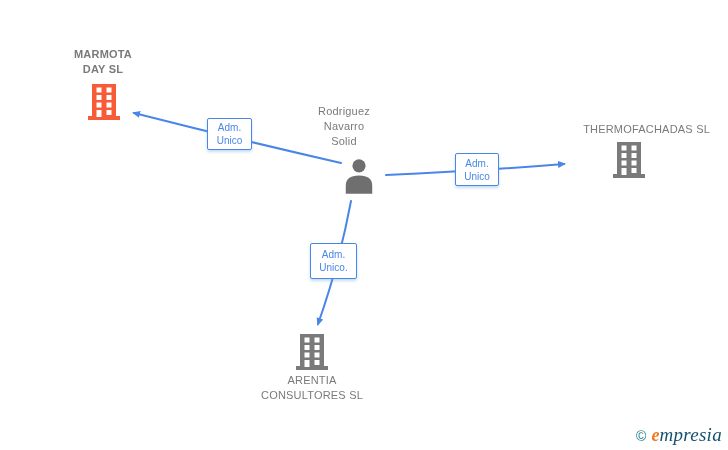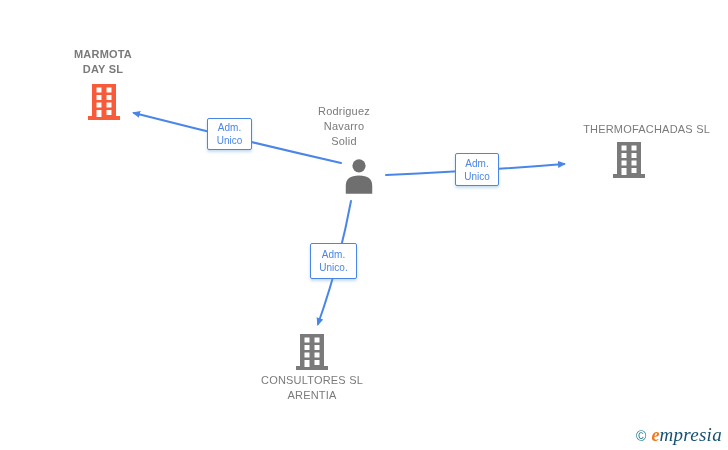--- a/index.html
+++ b/index.html
@@ -126,22 +126,22 @@
         <rect x="8.5" y="11" width="5" height="5"></rect>
           <rect x="18.5" y="11" width="5" height="5"></rect>
         <rect x="8.5" y="18.5" width="5" height="5"></rect>
           <rect x="18.5" y="18.5" width="5" height="5"></rect>
         <rect x="8.5" y="26" width="5" height="7"></rect>
           <rect x="18.5" y="26" width="5" height="5"></rect>
       </g>
     </svg>
   </div>
   <div class="node-label" style="left:232px;top:373px;width:160px;">
+    <div>ARENTIA</div>
     <div>CONSULTORES SL</div>
-    <div>ARENTIA</div>
   </div>
 
   <div class="edge-label" style="left:207px;top:118px;width:43px;height:30px;">
     <div>Adm.</div>
     <div>Unico</div>
   </div>
   <div class="edge-label" style="left:455px;top:153px;width:42px;height:31px;">
     <div>Adm.</div>
     <div>Unico</div>
   </div>

